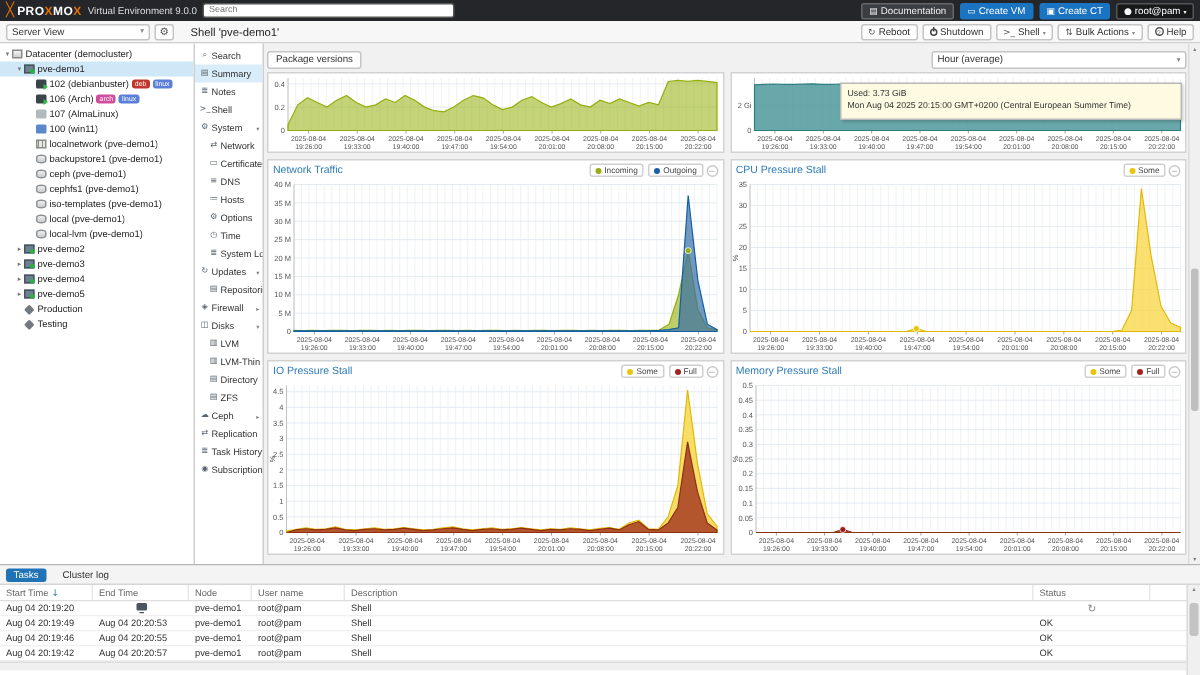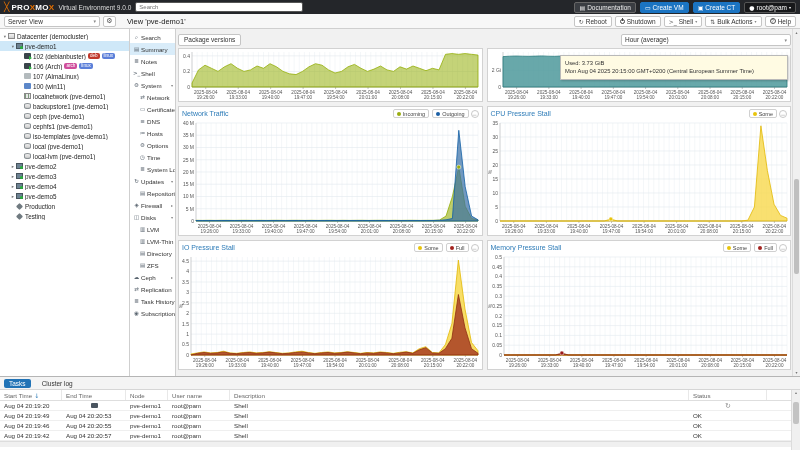--- a/index.html
+++ b/index.html
@@ -129,21 +129,21 @@
   </header>
 
   <div class="toolbar2">
     <div class="select sv">
         <span>Server View</span>
         <span class="car ic">▾</span>
       </div>
     <div class="sqbtn ic">
         <span>⚙</span>
       </div>
-    <div class="nodetitle">View 'pve-demo1'</div>
+    <div class="nodetitle">Shell 'pve-demo1'</div>
     <div class="t2sp"></div>
     <button class="wbtn">
         <span class="ic">↻</span>
         <span>Reboot</span>
       </button>
     <button class="wbtn">
         <span class="pow"></span>
         <span>Shutdown</span>
       </button>
     <button class="wbtn">

